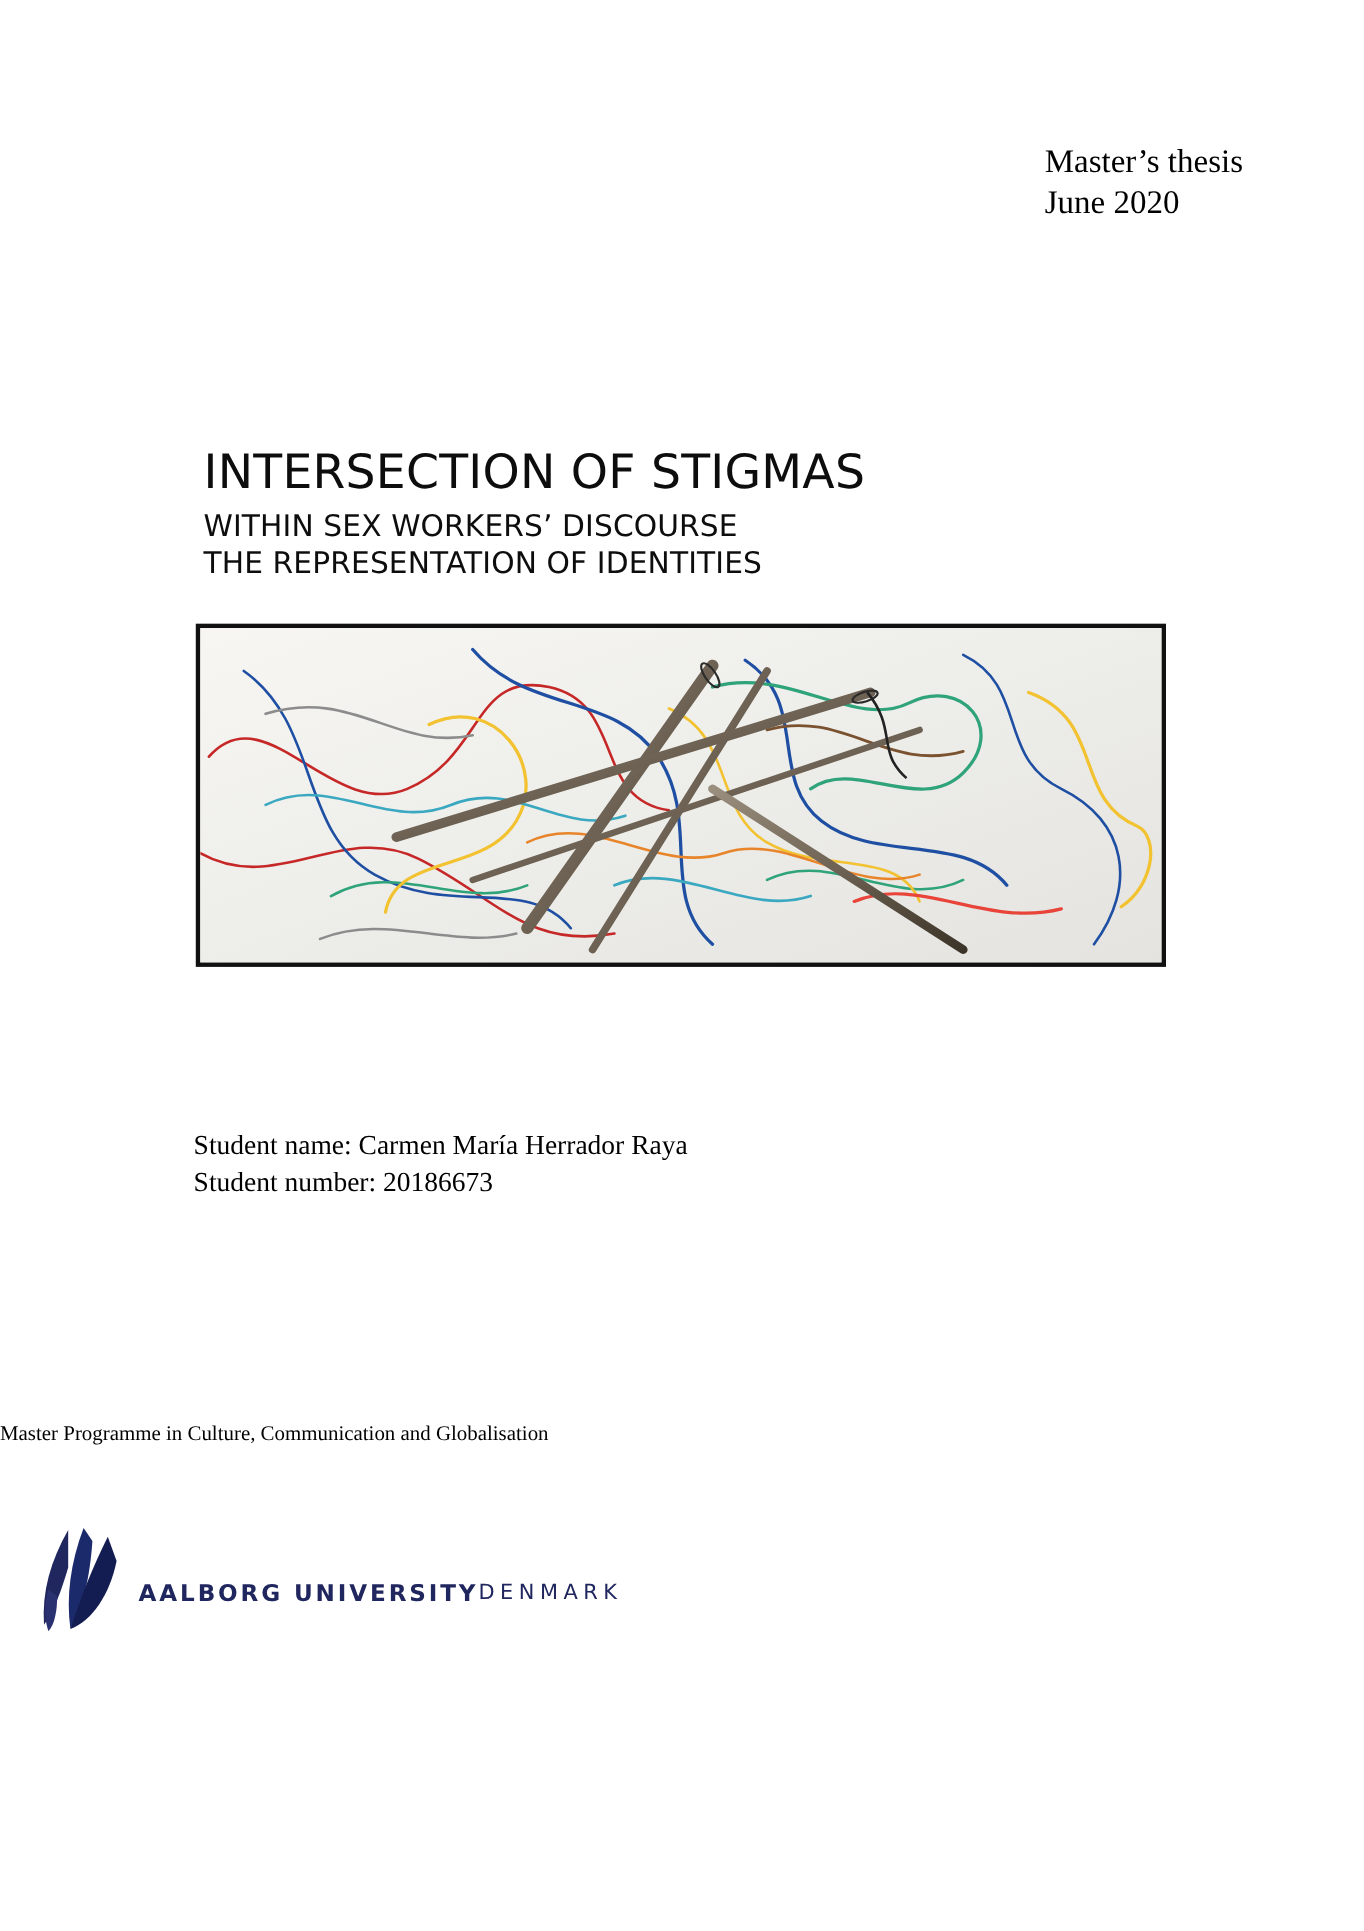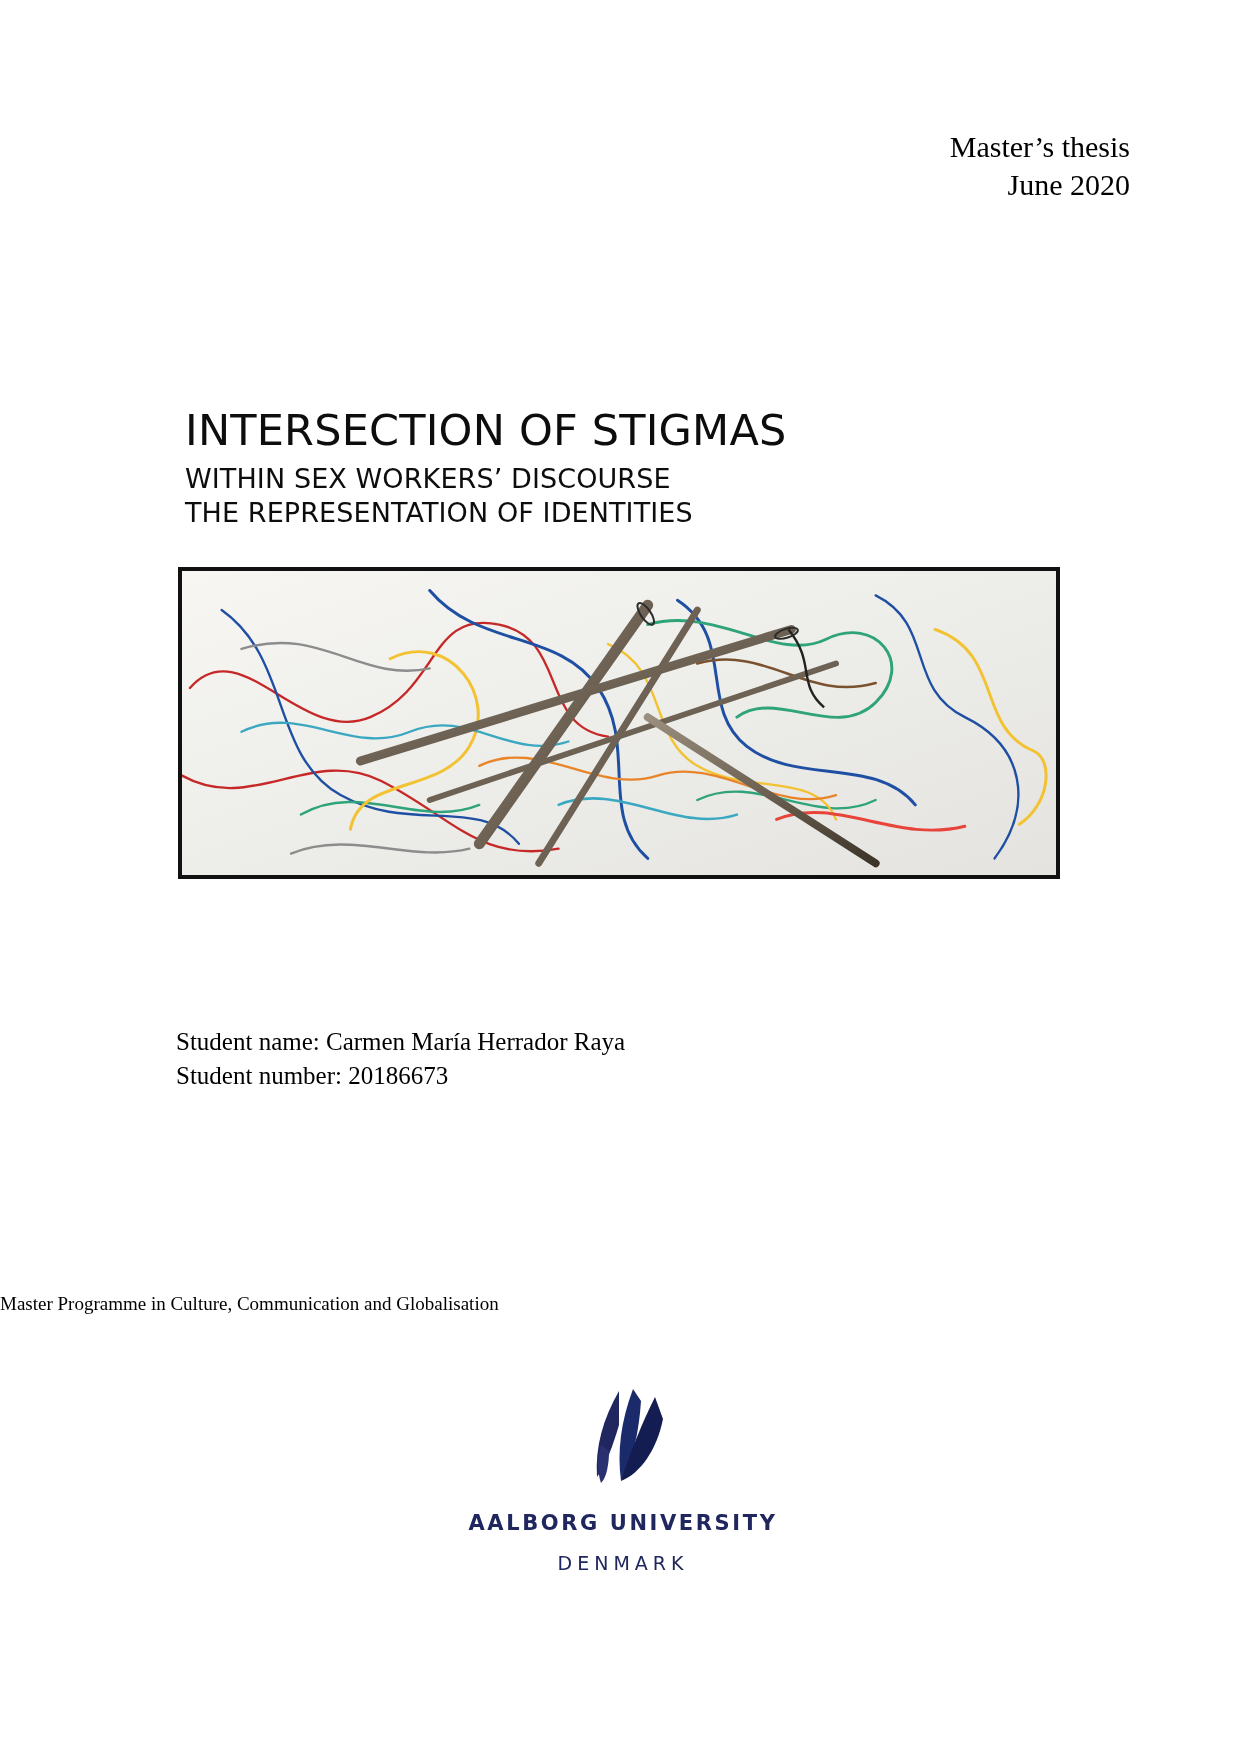--- a/index.html
+++ b/index.html
@@ -20,21 +20,21 @@
     position: absolute;
     inset: 0;
     background: #ffffff;
   }
 
   
   .header-block {
     position: absolute;
     top: 128px;
     right: 110px;
-    text-align: right;
+    text-align: left;
     font-family: "Liberation Serif", serif;
     font-size: 30px;
     line-height: 1.28;
     color: #000;
   }
 
   
   .title-block {
     position: absolute;
     left: 175px;
@@ -102,21 +102,21 @@
     color: #000;
   }
 
   
   .logo-wrap {
     position: absolute;
     left: 6px;
     right: 0;
     top: 1385px;
     display: flex;
-    flex-direction: column;
+    flex-direction: row;
     align-items: center;
   }
   .logo-mark {
     width: 120px;
     height: 108px;
   }
   .logo-name {
     margin-top: 18px;
     font-family: "DejaVu Sans", sans-serif;
     font-weight: bold;

